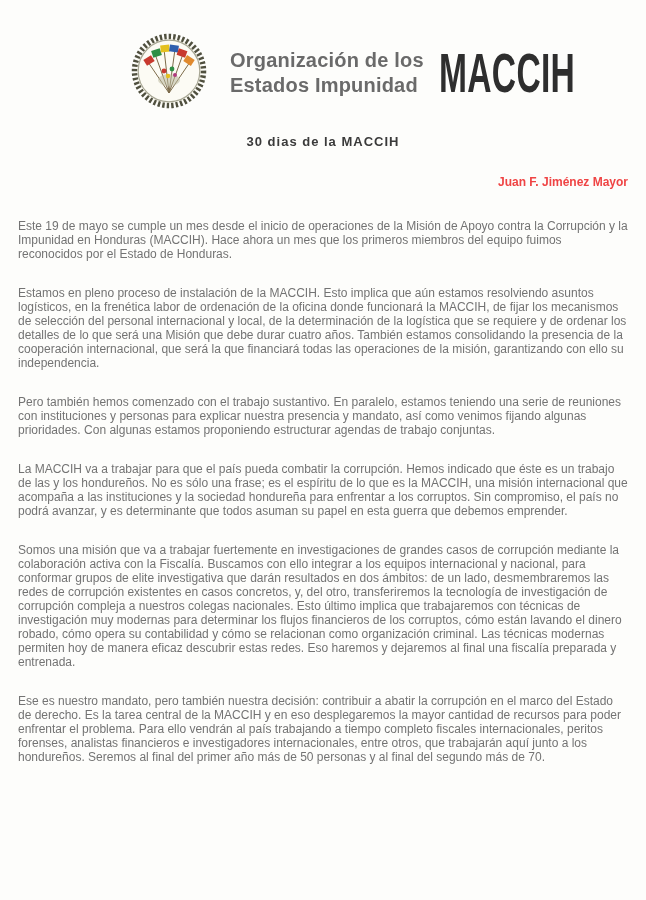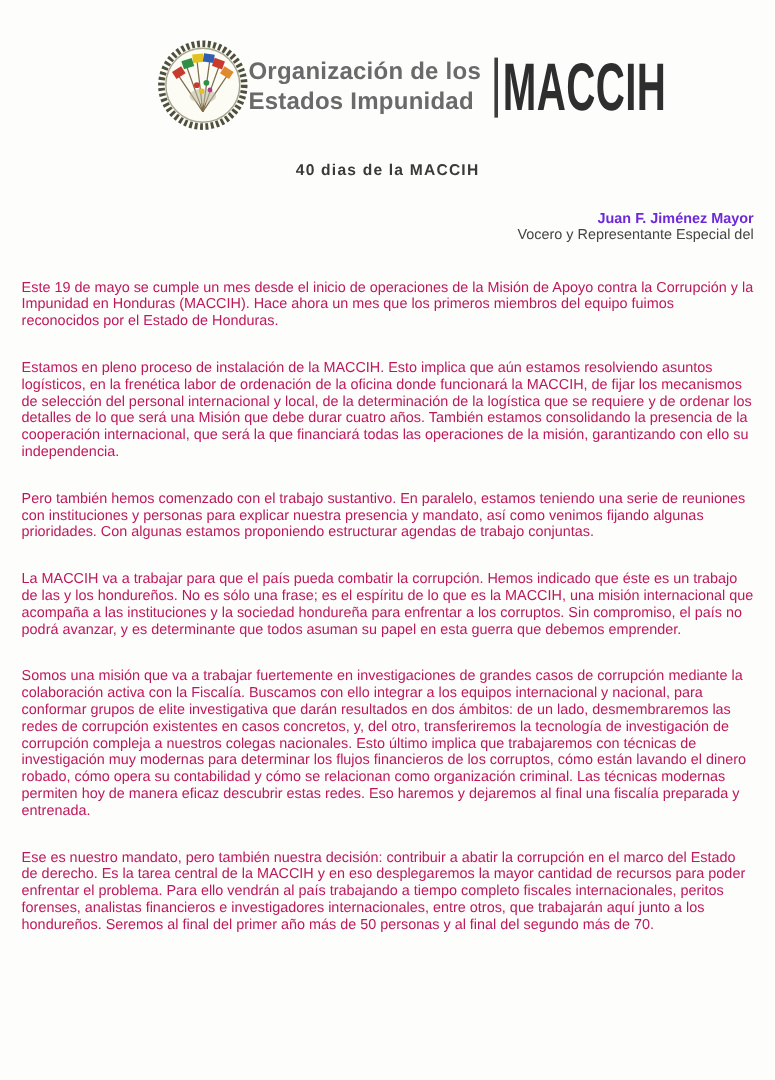--- a/index.html
+++ b/index.html
@@ -16,21 +16,21 @@
   }
   .header {
     display: flex;
     align-items: center;
     padding-top: 33px;
     padding-left: 131px;
     height: 113px;
   }
   .seal { flex: 0 0 auto; }
   .org-text {
-    margin-left: 0;
+    margin-left: 23px;
     font-size: 20px;
     font-weight: 600;
     color: #6a6a6a;
     line-height: 25px;
     letter-spacing: 0.2px;
     white-space: nowrap;
   }
   .brand-sep {
     width: 3px;
     height: 50px;
@@ -58,30 +58,30 @@
     letter-spacing: 1px;
   }
   .byline {
     margin-top: 27px;
     padding-right: 18px;
     text-align: right;
     font-size: 12px;
     line-height: 13px;
     color: #444444;
   }
-  .byline .name { font-weight: bold; color: #6d28d9; }
+  .byline .name { font-weight: bold; color: #ef4444; }
   .body-text {
     margin-top: 30px;
     padding-left: 18px;
     padding-right: 18px;
   }
   .body-text p {
     font-size: 12px;
     line-height: 14px;
-    color: #be185d;
+    color: #737373;
     margin-bottom: 25px;
     text-align: left;
   }
 </style>
 </head>
 <body>
 
 <div class="page">
 
   <div class="header">
@@ -111,25 +111,24 @@
       </svg>
     </span>
     <div class="org-text">
       <div>Organización de los</div>
       <div>Estados Impunidad</div>
     </div>
     <div class="brand-sep"></div>
     <span class="brand">MACCIH</span>
   </div>
 
-  <div class="doc-title">40 dias de la MACCIH</div>
+  <div class="doc-title">30 dias de la MACCIH</div>
 
   <div class="byline">
     <div class="name">Juan F. Jiménez Mayor</div>
-    <div>Vocero y Representante Especial del</div>
   </div>
 
   <div class="body-text">
     <p>Este 19 de mayo se cumple un mes desde el inicio de operaciones de la Misión de Apoyo contra la Corrupción y la Impunidad en Honduras (MACCIH). Hace ahora un mes que los primeros miembros del equipo fuimos reconocidos por el Estado de Honduras.</p>
     <p>Estamos en pleno proceso de instalación de la MACCIH. Esto implica que aún estamos resolviendo asuntos logísticos, en la frenética labor de ordenación de la oficina donde funcionará la MACCIH, de fijar los mecanismos de selección del personal internacional y local, de la determinación de la logística que se requiere y de ordenar los detalles de lo que será una Misión que debe durar cuatro años. También estamos consolidando la presencia de la cooperación internacional, que será la que financiará todas las operaciones de la misión, garantizando con ello su independencia.</p>
     <p>Pero también hemos comenzado con el trabajo sustantivo. En paralelo, estamos teniendo una serie de reuniones con instituciones y personas para explicar nuestra presencia y mandato, así como venimos fijando algunas prioridades. Con algunas estamos proponiendo estructurar agendas de trabajo conjuntas.</p>
     <p>La MACCIH va a trabajar para que el país pueda combatir la corrupción. Hemos indicado que éste es un trabajo de las y los hondureños. No es sólo una frase; es el espíritu de lo que es la MACCIH, una misión internacional que acompaña a las instituciones y la sociedad hondureña para enfrentar a los corruptos. Sin compromiso, el país no podrá avanzar, y es determinante que todos asuman su papel en esta guerra que debemos emprender.</p>
     <p>Somos una misión que va a trabajar fuertemente en investigaciones de grandes casos de corrupción mediante la colaboración activa con la Fiscalía. Buscamos con ello integrar a los equipos internacional y nacional, para conformar grupos de elite investigativa que darán resultados en dos ámbitos: de un lado, desmembraremos las redes de corrupción existentes en casos concretos, y, del otro, transferiremos la tecnología de investigación de corrupción compleja a nuestros colegas nacionales. Esto último implica que trabajaremos con técnicas de investigación muy modernas para determinar los flujos financieros de los corruptos, cómo están lavando el dinero robado, cómo opera su contabilidad y cómo se relacionan como organización criminal. Las técnicas modernas permiten hoy de manera eficaz descubrir estas redes. Eso haremos y dejaremos al final una fiscalía preparada y entrenada.</p>
     <p>Ese es nuestro mandato, pero también nuestra decisión: contribuir a abatir la corrupción en el marco del Estado de derecho. Es la tarea central de la MACCIH y en eso desplegaremos la mayor cantidad de recursos para poder enfrentar el problema. Para ello vendrán al país trabajando a tiempo completo fiscales internacionales, peritos forenses, analistas financieros e investigadores internacionales, entre otros, que trabajarán aquí junto a los hondureños. Seremos al final del primer año más de 50 personas y al final del segundo más de 70.</p>
   </div>

